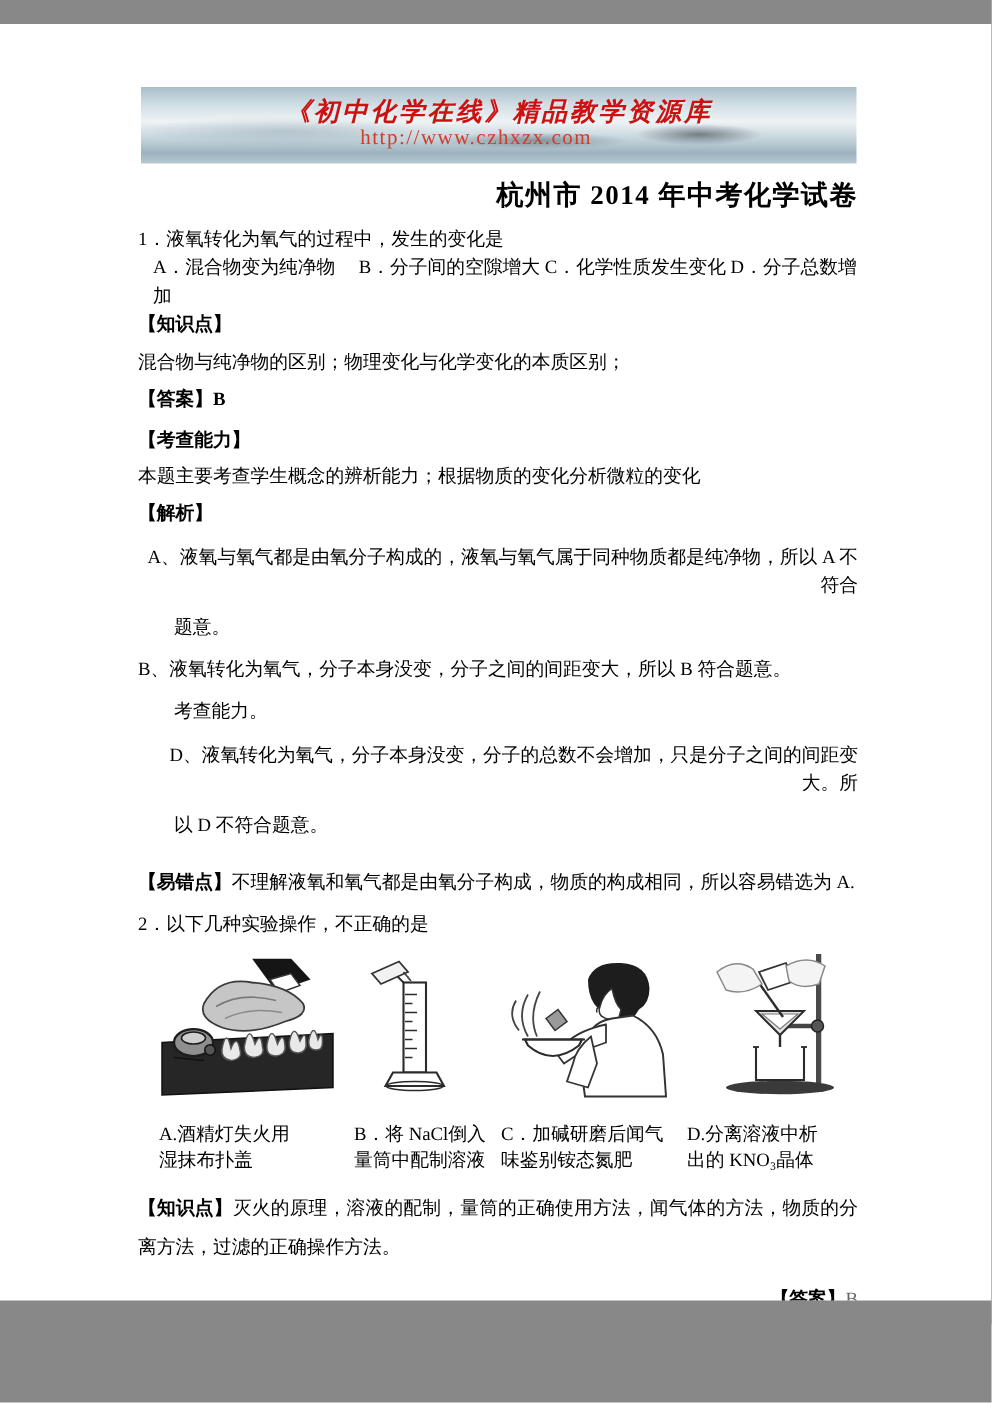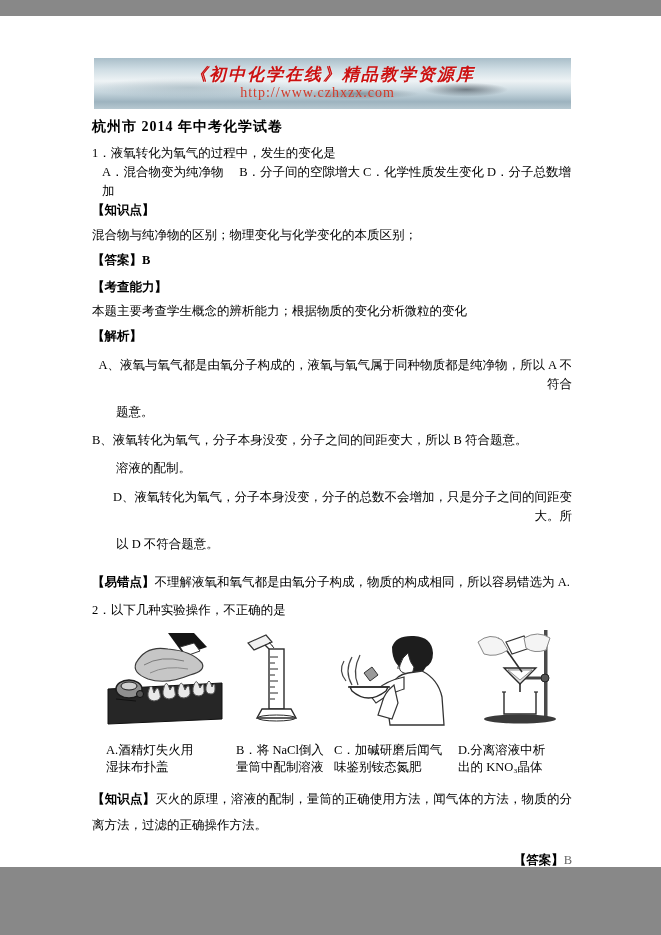--- a/index.html
+++ b/index.html
@@ -29,22 +29,22 @@
     font-size:17px;font-weight:bold;font-style:italic;
     color:#cc1111;letter-spacing:2px;
     text-shadow:1px 1px 0 rgba(255,255,255,.35);
   }
   .banner-line2{
     position:absolute;top:27px;left:0;right:30px;text-align:center;
     font-size:14px;font-weight:normal;color:#d23b2a;letter-spacing:1px;
   }
   
   .title{
-    margin:9px 0 0 0;text-align:left;
-    font-size:14px;font-weight:bold;letter-spacing:1px;
+    margin:9px 0 0 0;text-align:right;
+    font-size:18px;font-weight:bold;letter-spacing:1px;
   }
   
   .p{font-size:12.5px;line-height:19px;margin:0;}
   .bold{font-weight:bold;}
   .indent1{padding-left:10px;}
   .hang{padding-left:24px;}
   .mt6{margin-top:6px;}  .mt5{margin-top:5px;}
   .mt8{margin-top:8px;}  .mt9{margin-top:9px;}
   .mt10{margin-top:10px;text-align:right;}.mt11{margin-top:11px;}.mt19{margin-top:19px;}
   .answer-gray{color:#666;}
@@ -90,21 +90,21 @@
   </div>
   <div class="p mt5">本题主要考查学生概念的辨析能力；根据物质的变化分析微粒的变化</div>
 
   <div class="p mt6">
     <span class="bold">【解析】</span>
   </div>
 
   <div class="p mt10">A、液氧与氧气都是由氧分子构成的，液氧与氧气属于同种物质都是纯净物，所以 A 不符合</div>
   <div class="p hang mt9">题意。</div>
   <div class="p mt9">B、液氧转化为氧气，分子本身没变，分子之间的间距变大，所以 B 符合题意。</div>
-  <div class="p hang mt9">溶液的配制。</div>
+  <div class="p hang mt9">考查能力。</div>
   <div class="p mt10">D、液氧转化为氧气，分子本身没变，分子的总数不会增加，只是分子之间的间距变大。所</div>
   <div class="p hang mt9">以 D 不符合题意。</div>
 
   <div class="p mt19">
     <span class="bold">【易错点】</span><span>不理解液氧和氧气都是由氧分子构成，物质的构成相同，所以容易错选为 A.</span>
   </div>
 
   <div class="p mt9">2．以下几种实验操作，不正确的是</div>
 
   <div class="figrow">

